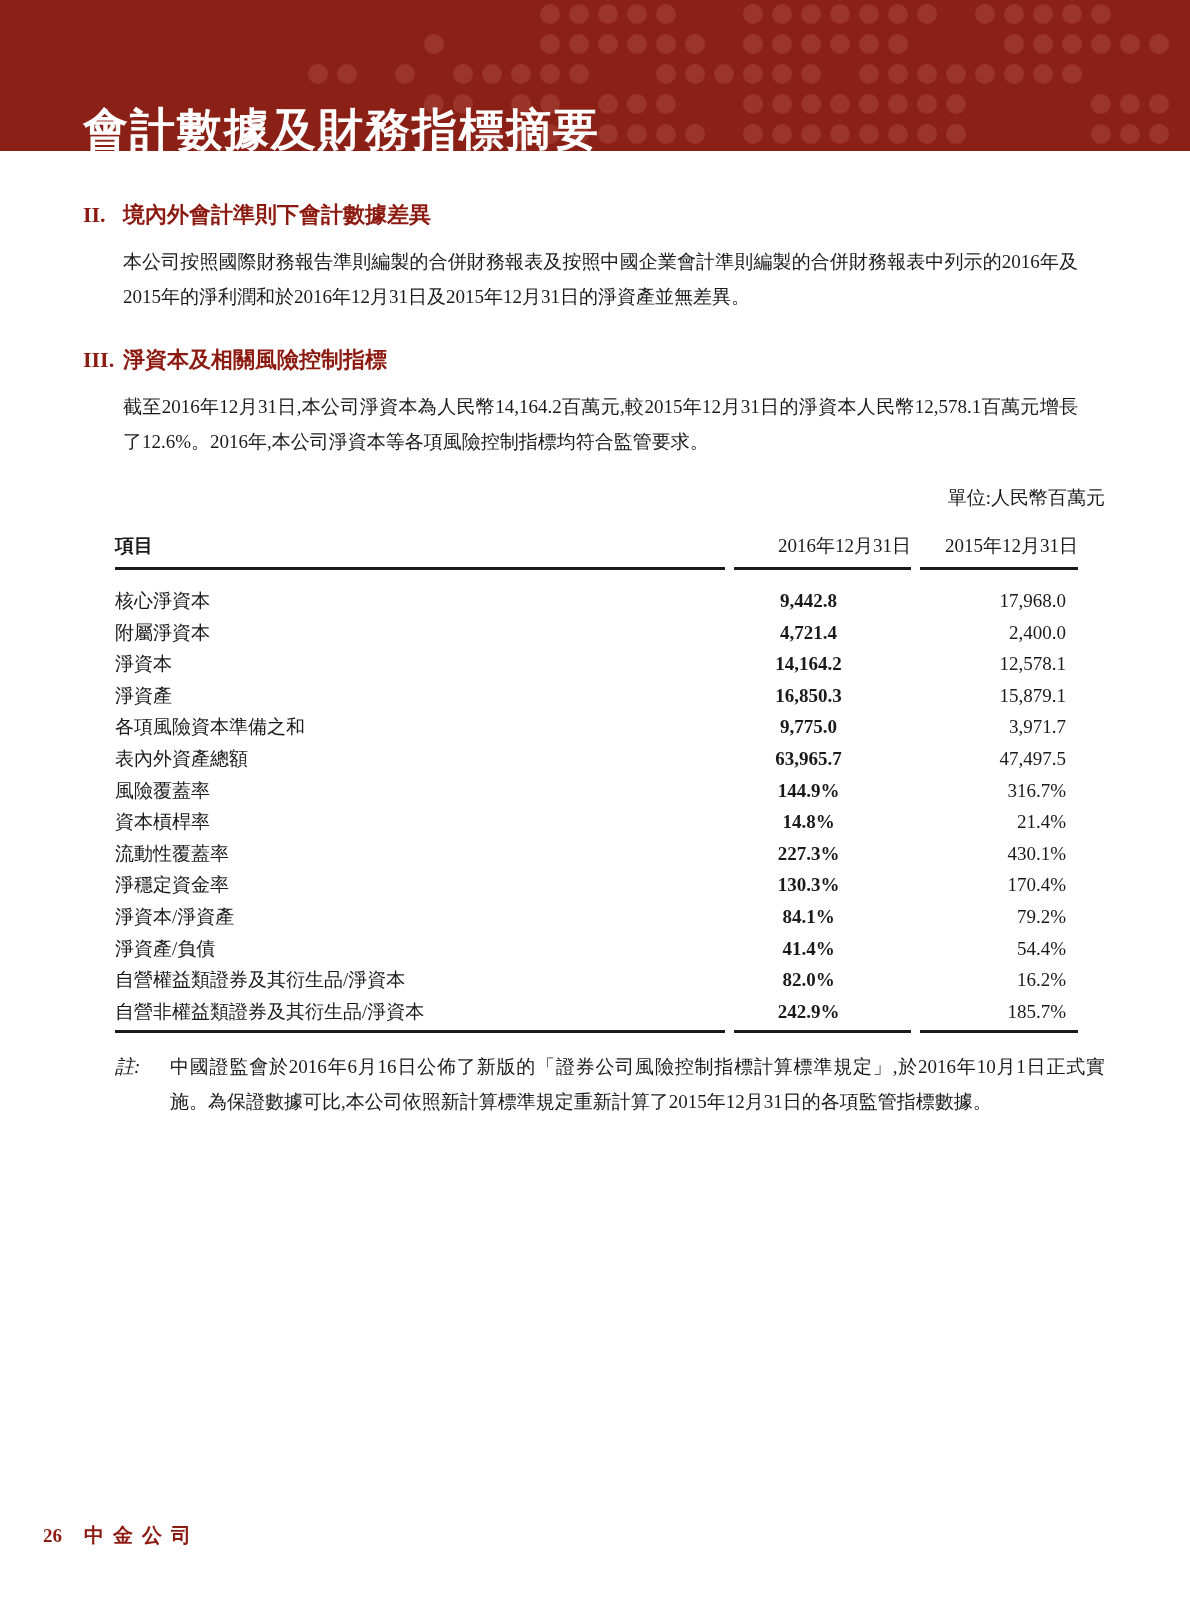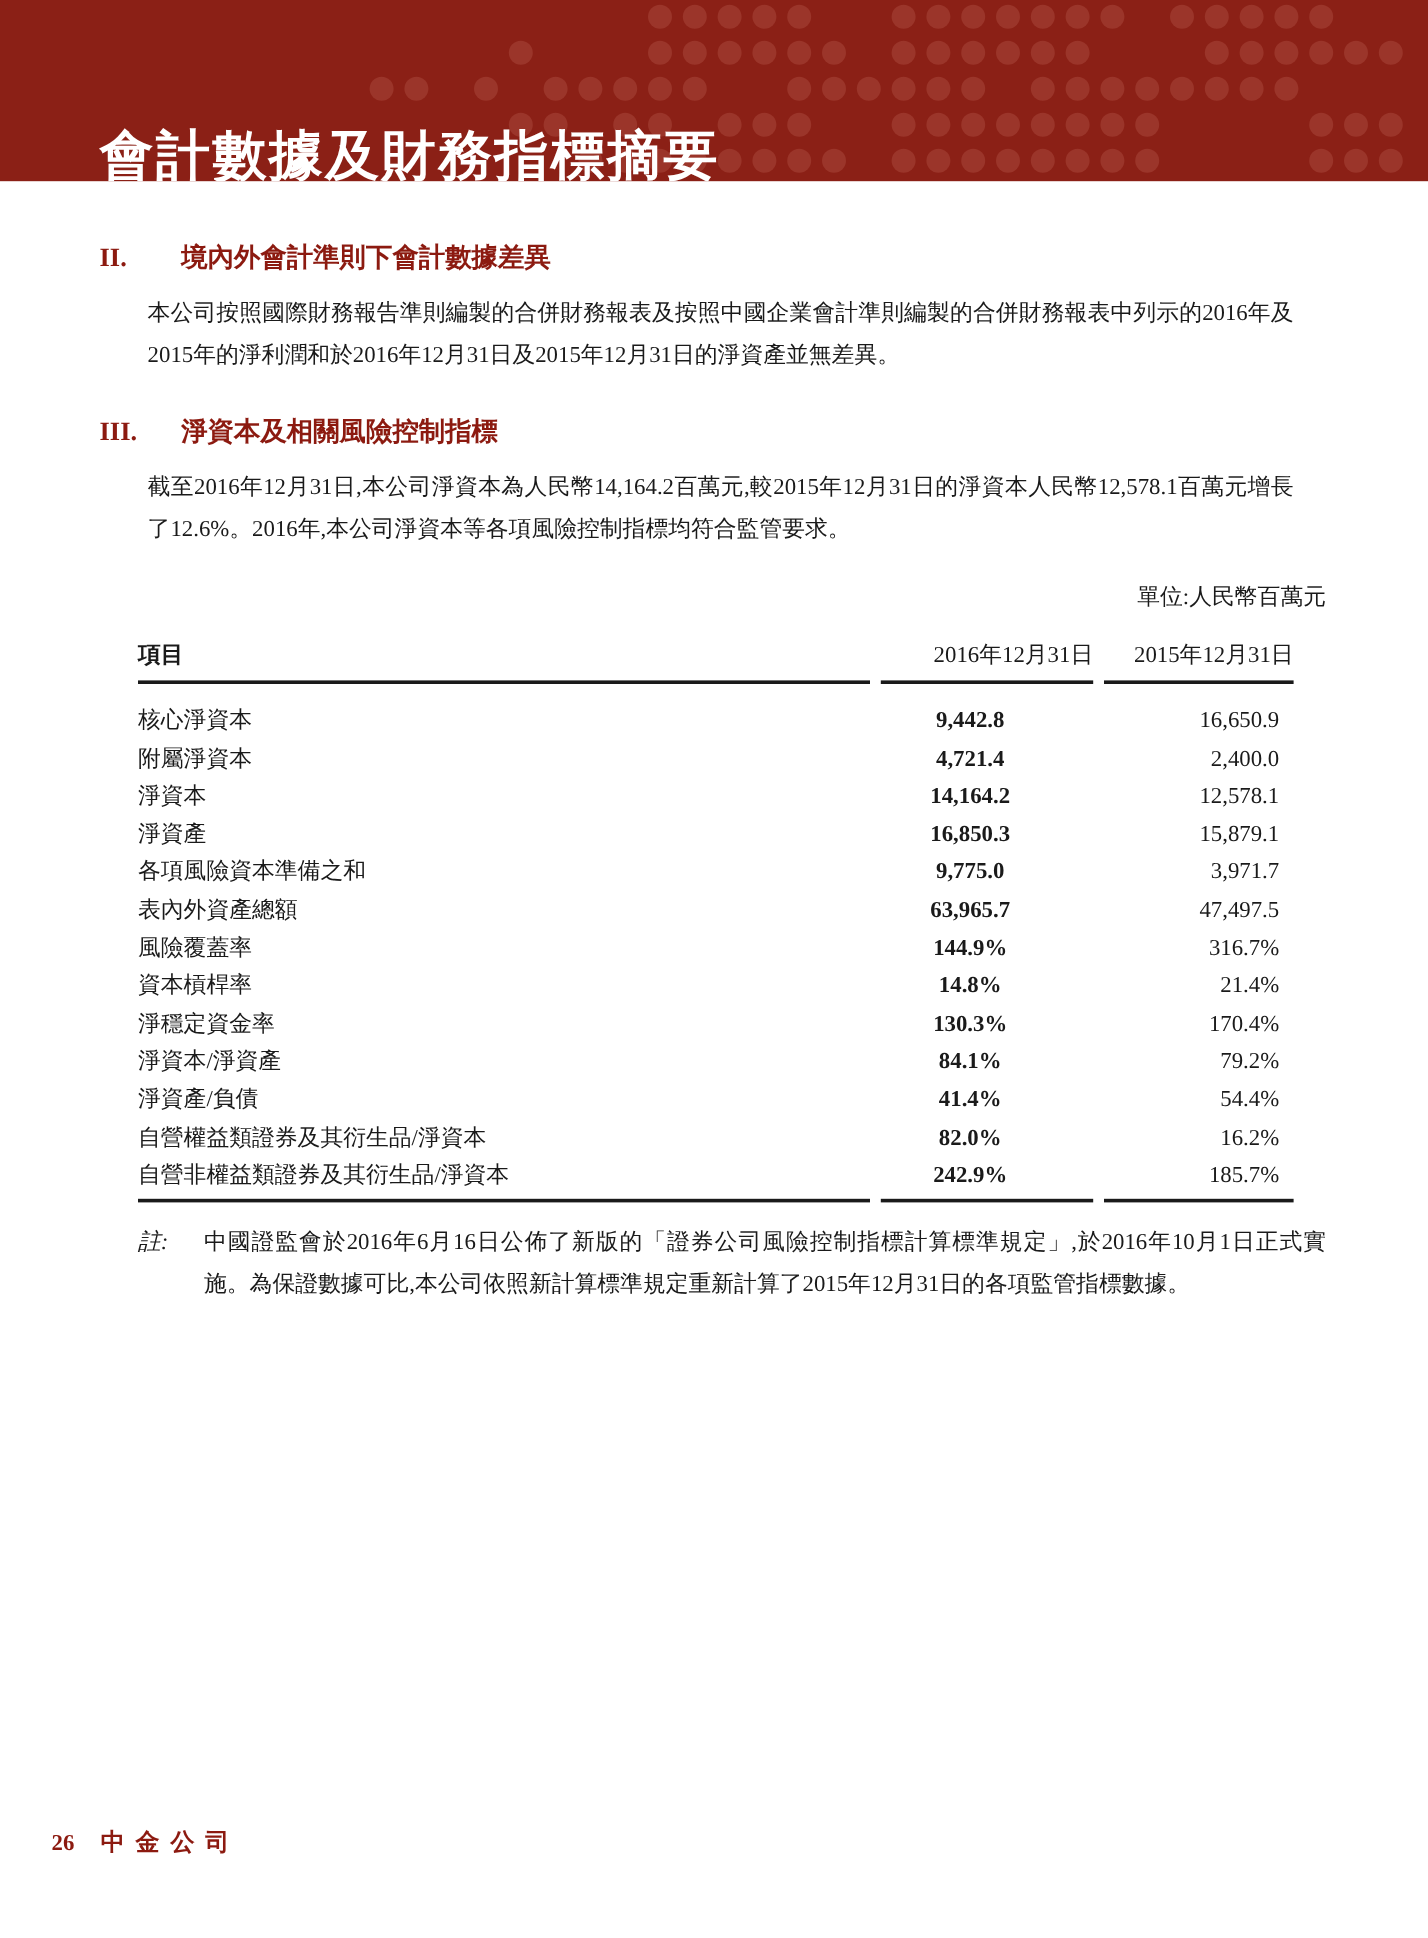--- a/index.html
+++ b/index.html
@@ -49,21 +49,20 @@
     z-index:2;
   }
   
   .section{margin-left:83px;margin-right:112px;}
   .section-heading{
     display:flex;
     color:var(--heading-red);
     font-weight:bold;
     font-size:22px;
     line-height:28px;
-    gap:28px;
   }
   .sec-2 .section-heading{margin-top:50px;}
   .sec-3 .section-heading{margin-top:32px;}
   .section-num{width:40px;flex:0 0 40px;}
   .section-body{
     margin-left:40px;
     margin-top:15px;
     font-size:19px;
     line-height:35px;
     text-align:justify;
@@ -289,21 +288,21 @@
   <div class="fin-table">
     <div class="trow thead">
       <div class="cell th-item">項目</div>
       <div class="cell num th-2016">2016年12月31日</div>
       <div class="cell num th-2015">2015年12月31日</div>
     </div>
     <div class="tbody">
     <div class="trow">
       <div class="cell">核心淨資本</div>
       <div class="cell num v2016">9,442.8</div>
-      <div class="cell num v2015">16,650.9</div>
+      <div class="cell num v2015">17,968.0</div>
     </div>
 
     <div class="trow">
       <div class="cell">附屬淨資本</div>
       <div class="cell num v2016">4,721.4</div>
       <div class="cell num v2015">2,400.0</div>
     </div>
 
     <div class="trow">
       <div class="cell">淨資本</div>
@@ -334,20 +333,25 @@
       <div class="cell num v2016">144.9%</div>
       <div class="cell num v2015">316.7%</div>
     </div>
 
     <div class="trow">
       <div class="cell">資本槓桿率</div>
       <div class="cell num v2016">14.8%</div>
       <div class="cell num v2015">21.4%</div>
     </div>
 
+    <div class="trow">
+      <div class="cell">流動性覆蓋率</div>
+      <div class="cell num v2016">227.3%</div>
+      <div class="cell num v2015">430.1%</div>
+    </div>
 
     <div class="trow">
       <div class="cell">淨穩定資金率</div>
       <div class="cell num v2016">130.3%</div>
       <div class="cell num v2015">170.4%</div>
     </div>
 
     <div class="trow">
       <div class="cell">淨資本/淨資產</div>
       <div class="cell num v2016">84.1%</div>

